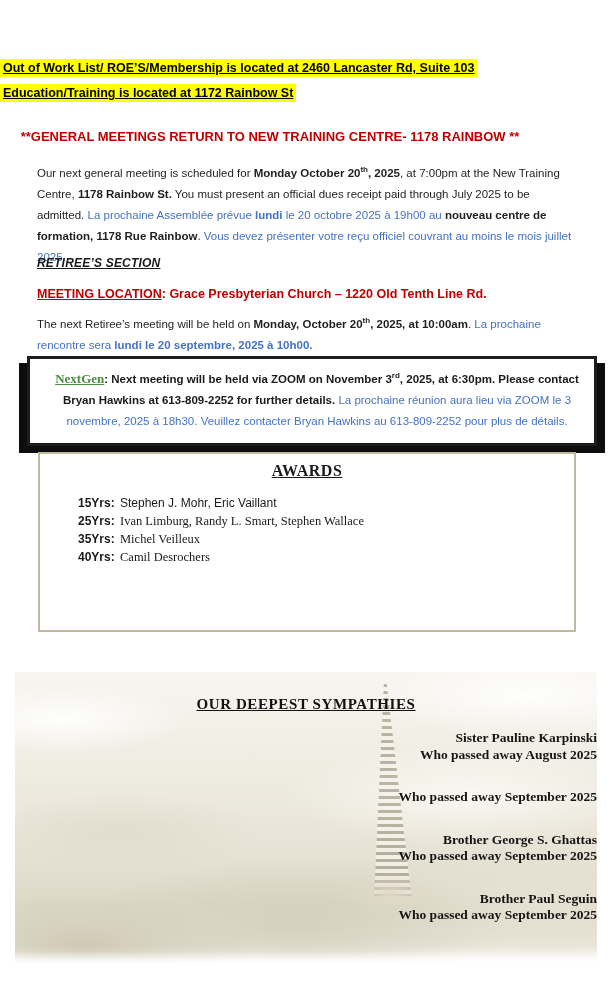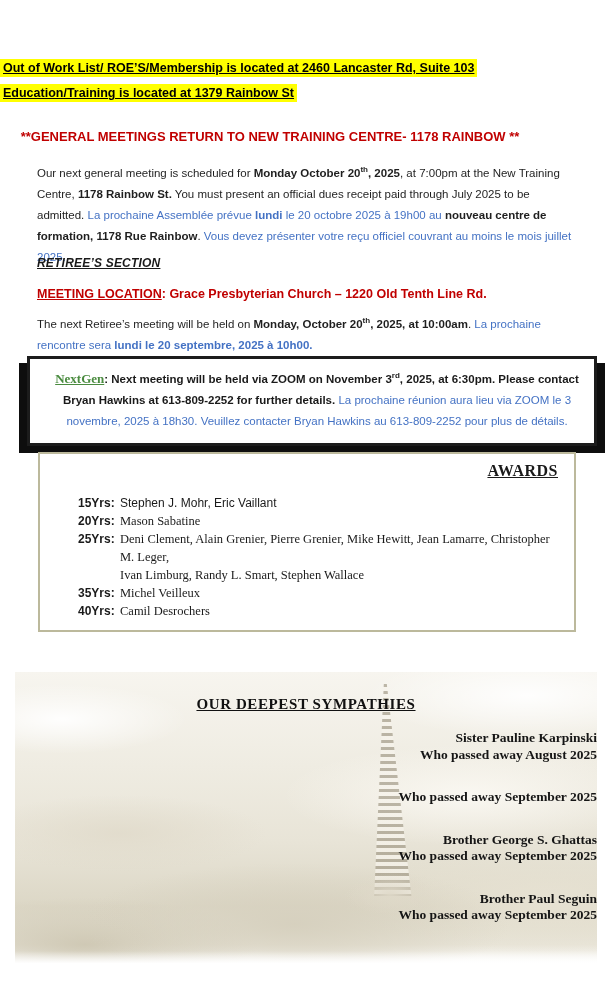--- a/index.html
+++ b/index.html
@@ -45,21 +45,21 @@
     font-family:"Liberation Serif",serif;color:#4a8b3f;font-weight:bold;
     text-decoration:underline;font-size:13px;
   }
   .nextgen .frn{color:#4472c4;font-weight:normal;}
   
   .awards{
     top:452px;left:38px;width:502px;height:158px;
     border:2px solid #bcb99c;padding:8px 16px 10px 16px;background:#fff;
   }
   .awards-title{
-    text-align:right;font-family:"Liberation Serif",serif;font-weight:bold;
+    text-align:center;font-family:"Liberation Serif",serif;font-weight:bold;
     font-size:16px;text-decoration:underline;letter-spacing:.5px;margin:0 0 14px 0;
   }
   .award-row{display:flex;margin-left:22px;line-height:18px;}
   .award-row .lbl{
     font-weight:bold;font-size:12px;width:42px;flex:0 0 42px;
     font-family:"Liberation Sans",sans-serif;
   }
   .award-row .names{font-size:12px;}
   .award-row .names.serif{font-family:"Liberation Serif",serif;font-size:12.5px;}
   .award-row .names div:empty{display:none;}
@@ -100,21 +100,21 @@
   .sym-entry{
     font-family:"Liberation Serif",serif;font-weight:bold;font-size:13.5px;
     line-height:16.5px;color:#151515;margin-bottom:26px;
   }
 </style>
 </head>
 <body>
 
 <div class="abs notice">
   <div><span class="hl">Out of Work List/ ROE’S/Membership is located at 2460 Lancaster Rd, Suite 103</span></div>
-  <div><span class="hl">Education/Training is located at 1379 Rainbow St</span></div>
+  <div><span class="hl">Education/Training is located at 1172 Rainbow St</span></div>
 </div>
 
 <div class="abs gm-heading">**GENERAL MEETINGS RETURN TO NEW TRAINING CENTRE- 1178 RAINBOW **</div>
 
 <p class="abs para gm-para"><span>Our next general meeting is scheduled for </span><span class="b"><span>Monday October 20</span><sup>th</sup><span>, 2025</span></span><span>, at 7:00pm at the New Training Centre, </span><span class="b">1178 Rainbow St.</span><span>  You must present an official dues receipt paid through July 2025 to be admitted. </span><span class="fr">La prochaine Assemblée prévue </span><span class="fr b">lundi</span><span class="fr"> le 20 octobre 2025 à 19h00 au </span><span class="b">nouveau centre de formation, 1178 Rue Rainbow</span><span>. </span><span class="fr">Vous devez présenter votre reçu officiel couvrant au moins le mois juillet 2025.</span></p>
 
 <div class="abs retiree-title">RETIREE’S SECTION</div>
 
 <div class="abs meeting-loc"><span class="u">MEETING LOCATION</span><span>: Grace Presbyterian Church – 1220 Old Tenth Line Rd.</span></div>
 
@@ -124,29 +124,22 @@
 
 <div class="abs awards">
   <div class="awards-title">AWARDS</div>
   <div class="award-row">
     <span class="lbl">15Yrs:</span>
     <div class="names">
         <div>Stephen J. Mohr, Eric Vaillant</div>
       </div>
   </div>
   <div class="award-row">
-    <span class="lbl">20Yrs:</span>
-    <div class="names serif">
-        <div>Mason Sabatine</div>
-      </div>
-  </div>
-  <div class="award-row">
     <span class="lbl">25Yrs:</span>
     <div class="names serif">
-        <div>Deni Clement, Alain Grenier, Pierre Grenier, Mike Hewitt, Jean Lamarre, Christopher M. Leger,</div>
         <div>Ivan Limburg, Randy L. Smart, Stephen Wallace</div>
       </div>
   </div>
   <div class="award-row">
     <span class="lbl">35Yrs:</span>
     <div class="names serif">
         <div>Michel Veilleux</div>
       </div>
   </div>
   <div class="award-row">

